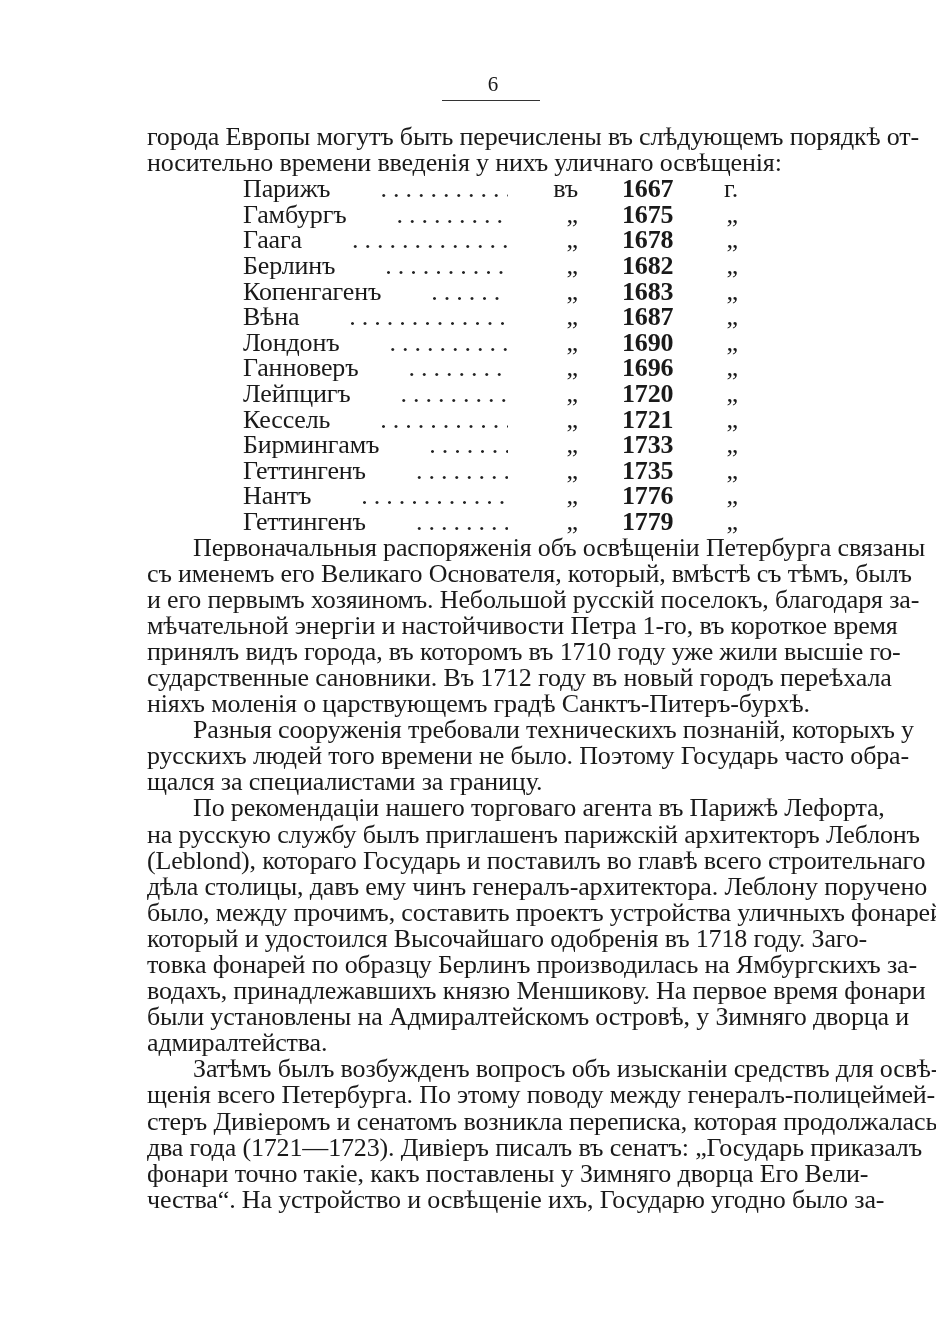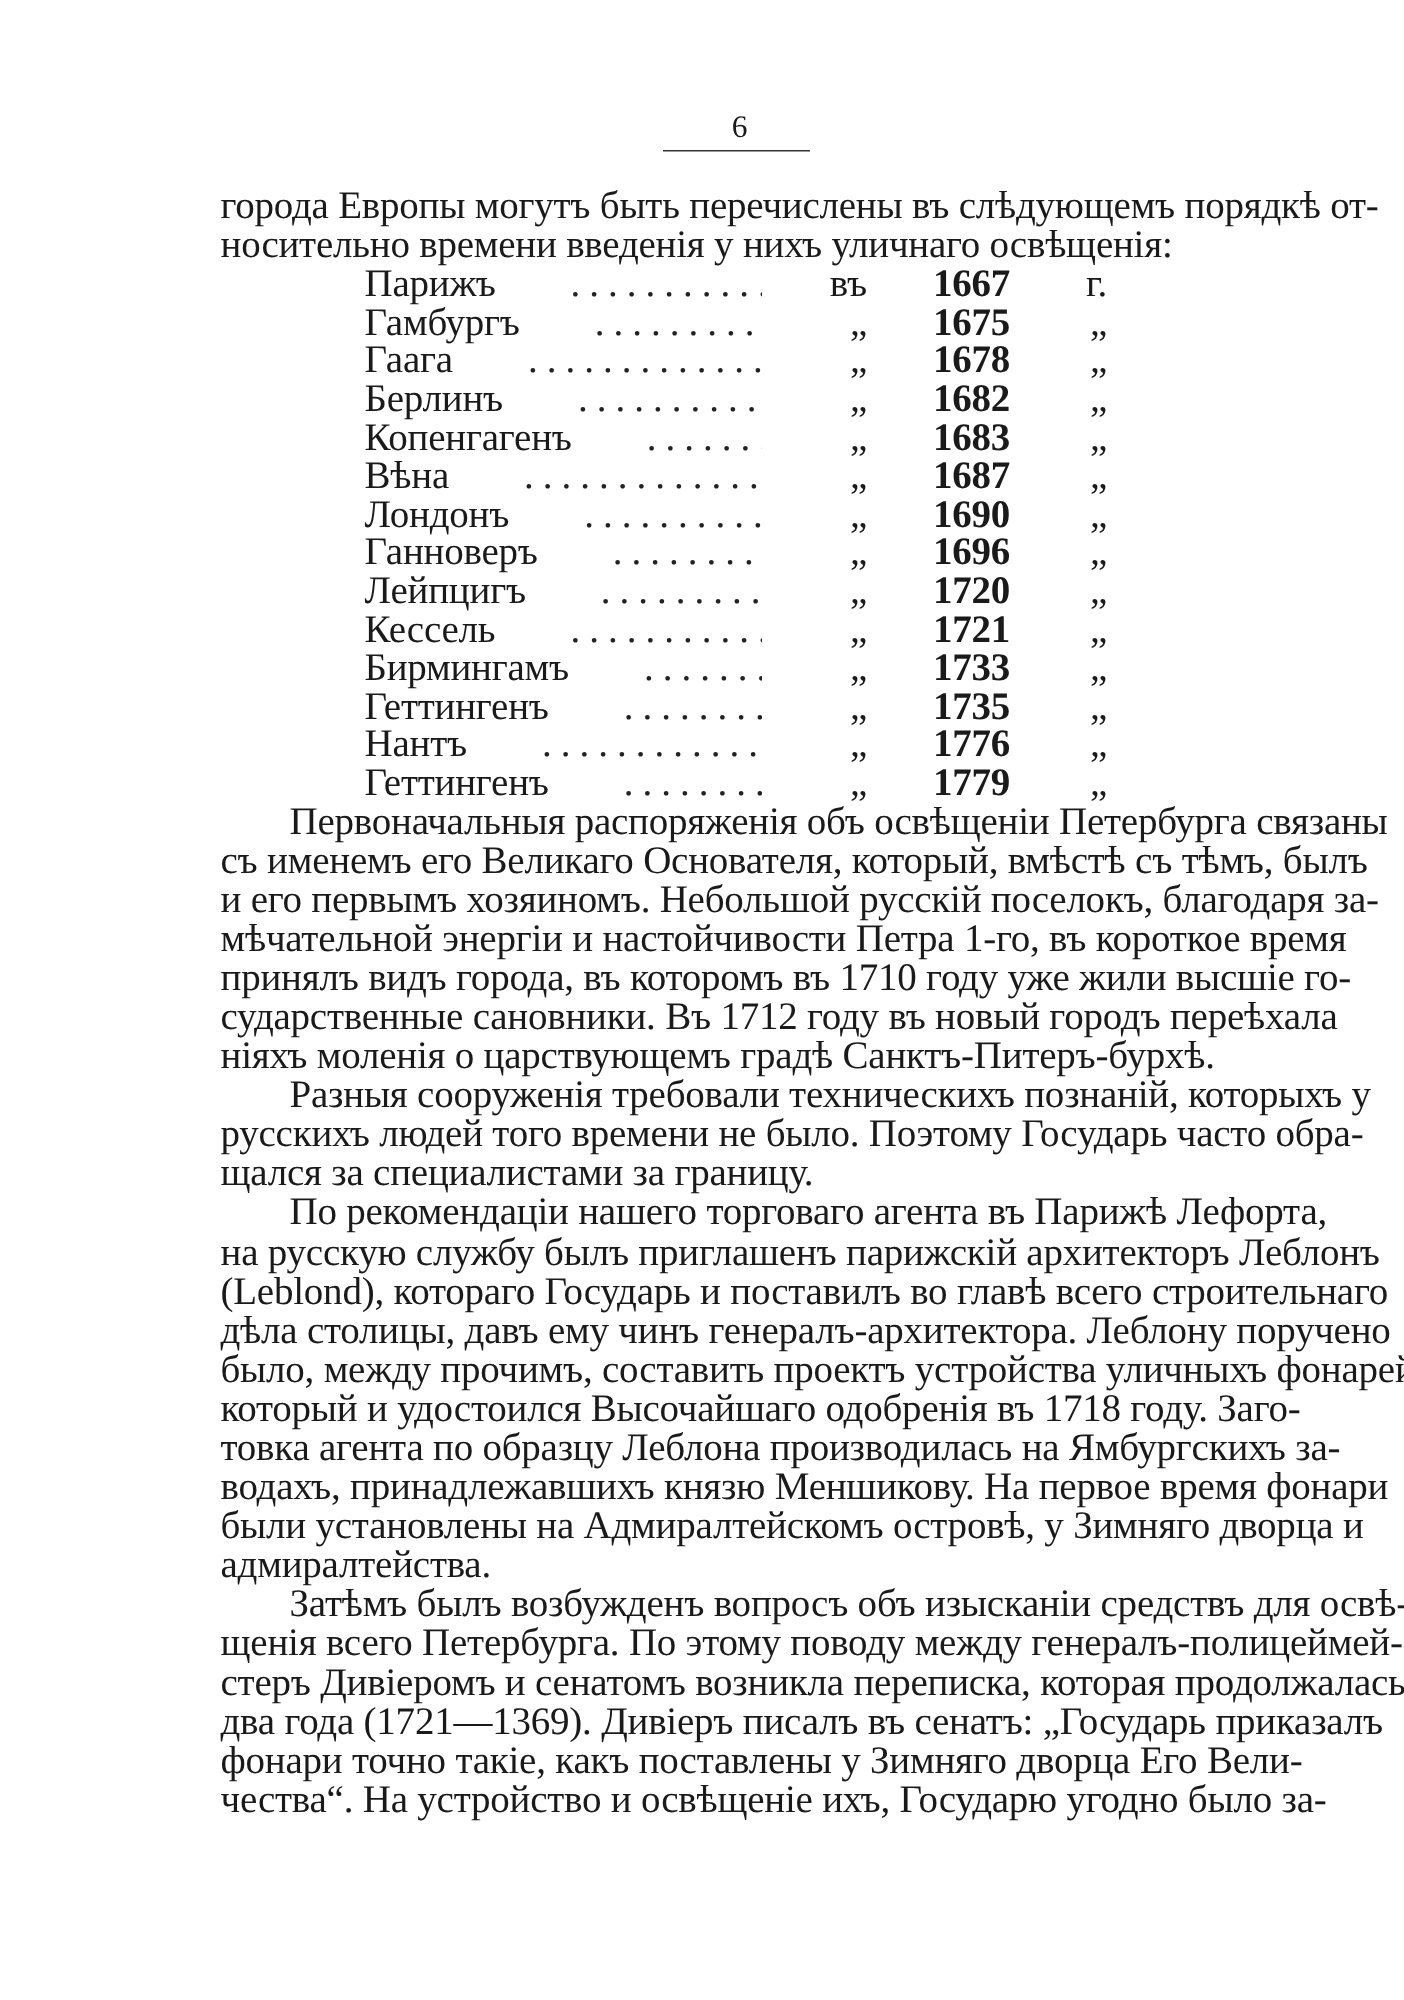--- a/index.html
+++ b/index.html
@@ -165,28 +165,28 @@
     <div class="line last">щался за специалистами за границу.</div>
   </div>
 
   <div>
     <div class="line indent">По рекомендаціи нашего торговаго агента въ Парижѣ Лефорта,</div>
     <div class="line">на русскую службу былъ приглашенъ парижскій архитекторъ Леблонъ</div>
     <div class="line">(Leblond), котораго Государь и поставилъ во главѣ всего строительнаго</div>
     <div class="line">дѣла столицы, давъ ему чинъ генералъ-архитектора. Леблону поручено</div>
     <div class="line">было, между прочимъ, составить проектъ устройства уличныхъ фонарей,</div>
     <div class="line">который и удостоился Высочайшаго одобренія въ 1718 году. Заго-</div>
-    <div class="line">товка агента по образцу Леблона производилась на Ямбургскихъ за-</div>
+    <div class="line">товка фонарей по образцу Берлинъ производилась на Ямбургскихъ за-</div>
     <div class="line">водахъ, принадлежавшихъ князю Меншикову. На первое время фонари</div>
     <div class="line">были установлены на Адмиралтейскомъ островѣ, у Зимняго дворца и</div>
     <div class="line last">адмиралтейства.</div>
   </div>
 
   <div>
     <div class="line indent">Затѣмъ былъ возбужденъ вопросъ объ изысканіи средствъ для освѣ-</div>
     <div class="line">щенія всего Петербурга. По этому поводу между генералъ-полицеймей-</div>
     <div class="line">стеръ Дивіеромъ и сенатомъ возникла переписка, которая продолжалась</div>
-    <div class="line">два года (1721—1369). Дивіеръ писалъ въ сенатъ: „Государь приказалъ</div>
+    <div class="line">два года (1721—1723). Дивіеръ писалъ въ сенатъ: „Государь приказалъ</div>
     <div class="line">фонари точно такіе, какъ поставлены у Зимняго дворца Его Вели-</div>
     <div class="line">чества“. На устройство и освѣщеніе ихъ, Государю угодно было за-</div>
   </div>
 
 </div>
 
 </body></html>

